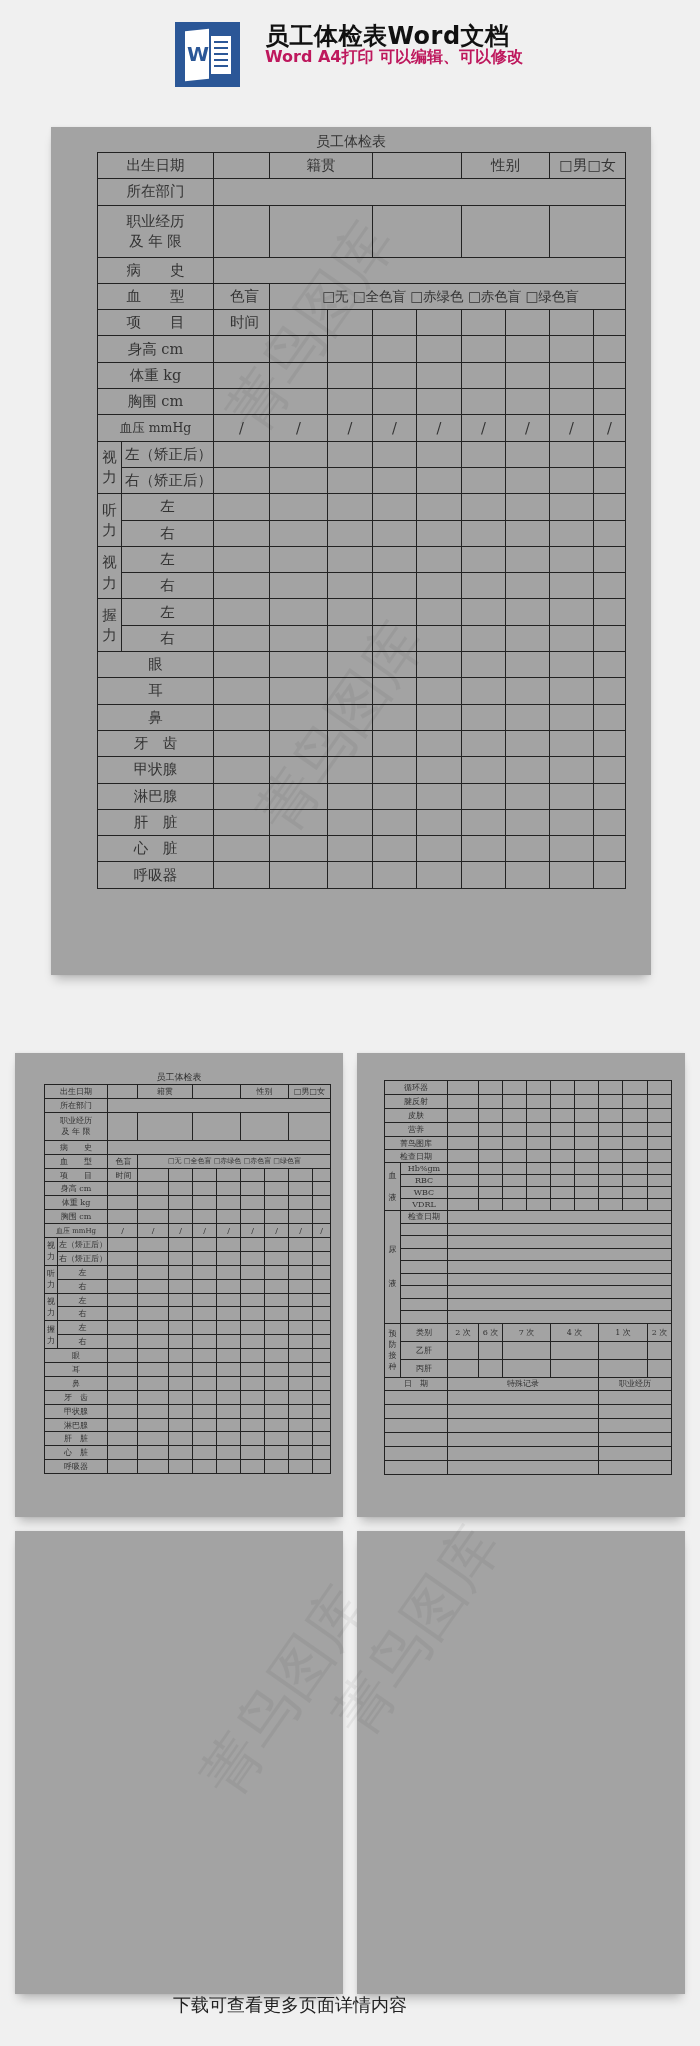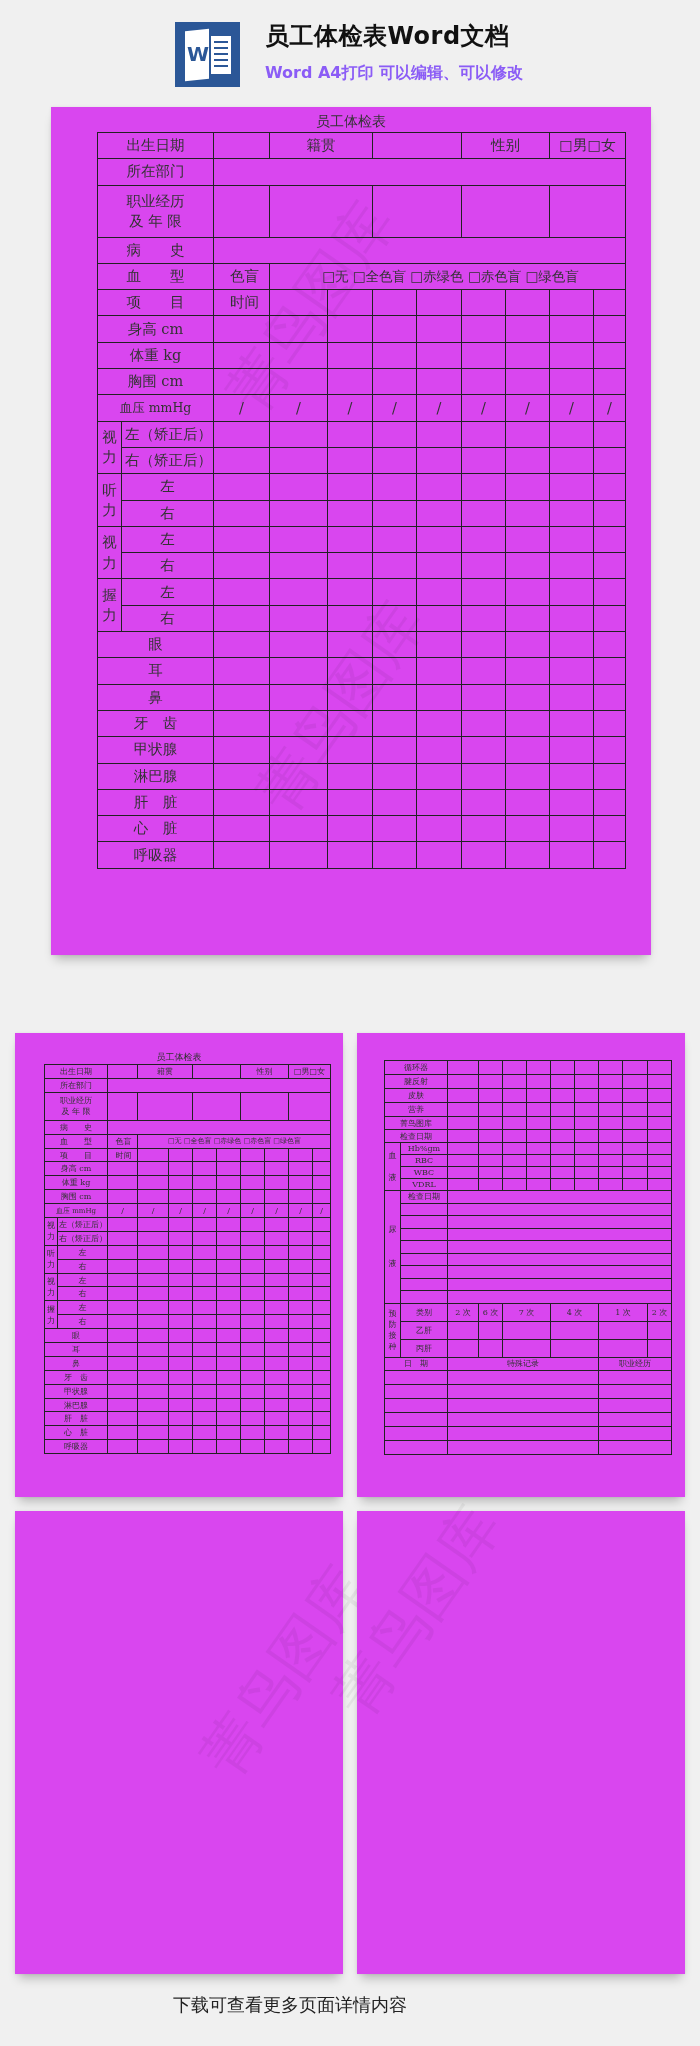--- a/index.html
+++ b/index.html
@@ -6,24 +6,24 @@
   html, body { width: 700px; height: 2046px; background: #f0f0f0; overflow: hidden; }
   body { position: relative; font-family: "DejaVu Serif", "Liberation Serif", serif; color: #222; }
 
   
   .hdr-icon { position: absolute; left: 175px; top: 22px; width: 65px; height: 65px; background: #2b5797; }
   .hdr-icon .doc { position: absolute; left: 10px; top: 8px; width: 24px; height: 50px; background: #fff; transform: skewY(-6deg); }
   .hdr-icon .w { position: absolute; left: 12px; top: 20px; font: bold 20px "DejaVu Sans", sans-serif; color: #2b5797; }
   .hdr-icon .lines { position: absolute; left: 36px; top: 14px; width: 20px; height: 38px; background: #fff; padding: 5px 3px; }
   .hdr-icon .lines i { display: block; height: 2px; background: #2b5797; margin-bottom: 4px; }
   .hdr-title { position: absolute; left: 265px; top: 20px; font: bold 24px "DejaVu Sans", sans-serif; color: #111; letter-spacing: 0.5px; }
-  .hdr-sub { position: absolute; left: 265px; top: 63px; font: bold 16px "DejaVu Sans", sans-serif; color: #8b5cf6; }
+  .hdr-sub { position: absolute; left: 265px; top: 47px; font: bold 16px "DejaVu Sans", sans-serif; color: #be185d; }
 
   
-  .page { position: absolute; background: #d946ef; box-shadow: 0 8px 10px -4px rgba(0,0,0,0.25), 0 0 3px rgba(0,0,0,0.08); }
+  .page { position: absolute; background: #a3a3a3; box-shadow: 0 8px 10px -4px rgba(0,0,0,0.25), 0 0 3px rgba(0,0,0,0.08); margin-top: 20px; }
   .main-page { left: 51px; top: 107px; width: 600px; height: 848px; }
 
   .doc-title { position: absolute; font-size: 14px; color: #333; text-align: center; width: 100%; }
 
   table.form { position: absolute; border-collapse: collapse; table-layout: fixed; }
   table.form td { border: 1.5px solid #222; text-align: center; vertical-align: middle; color: #333; white-space: nowrap; overflow: hidden; padding: 0; }
   table.form td.l { text-align: center; padding-left: 6px; }
   table.form td.v { line-height: 1.4; }
 
   .main-table { left: 46px; top: 25px; width: 528px; font-size: 14.5px; }

